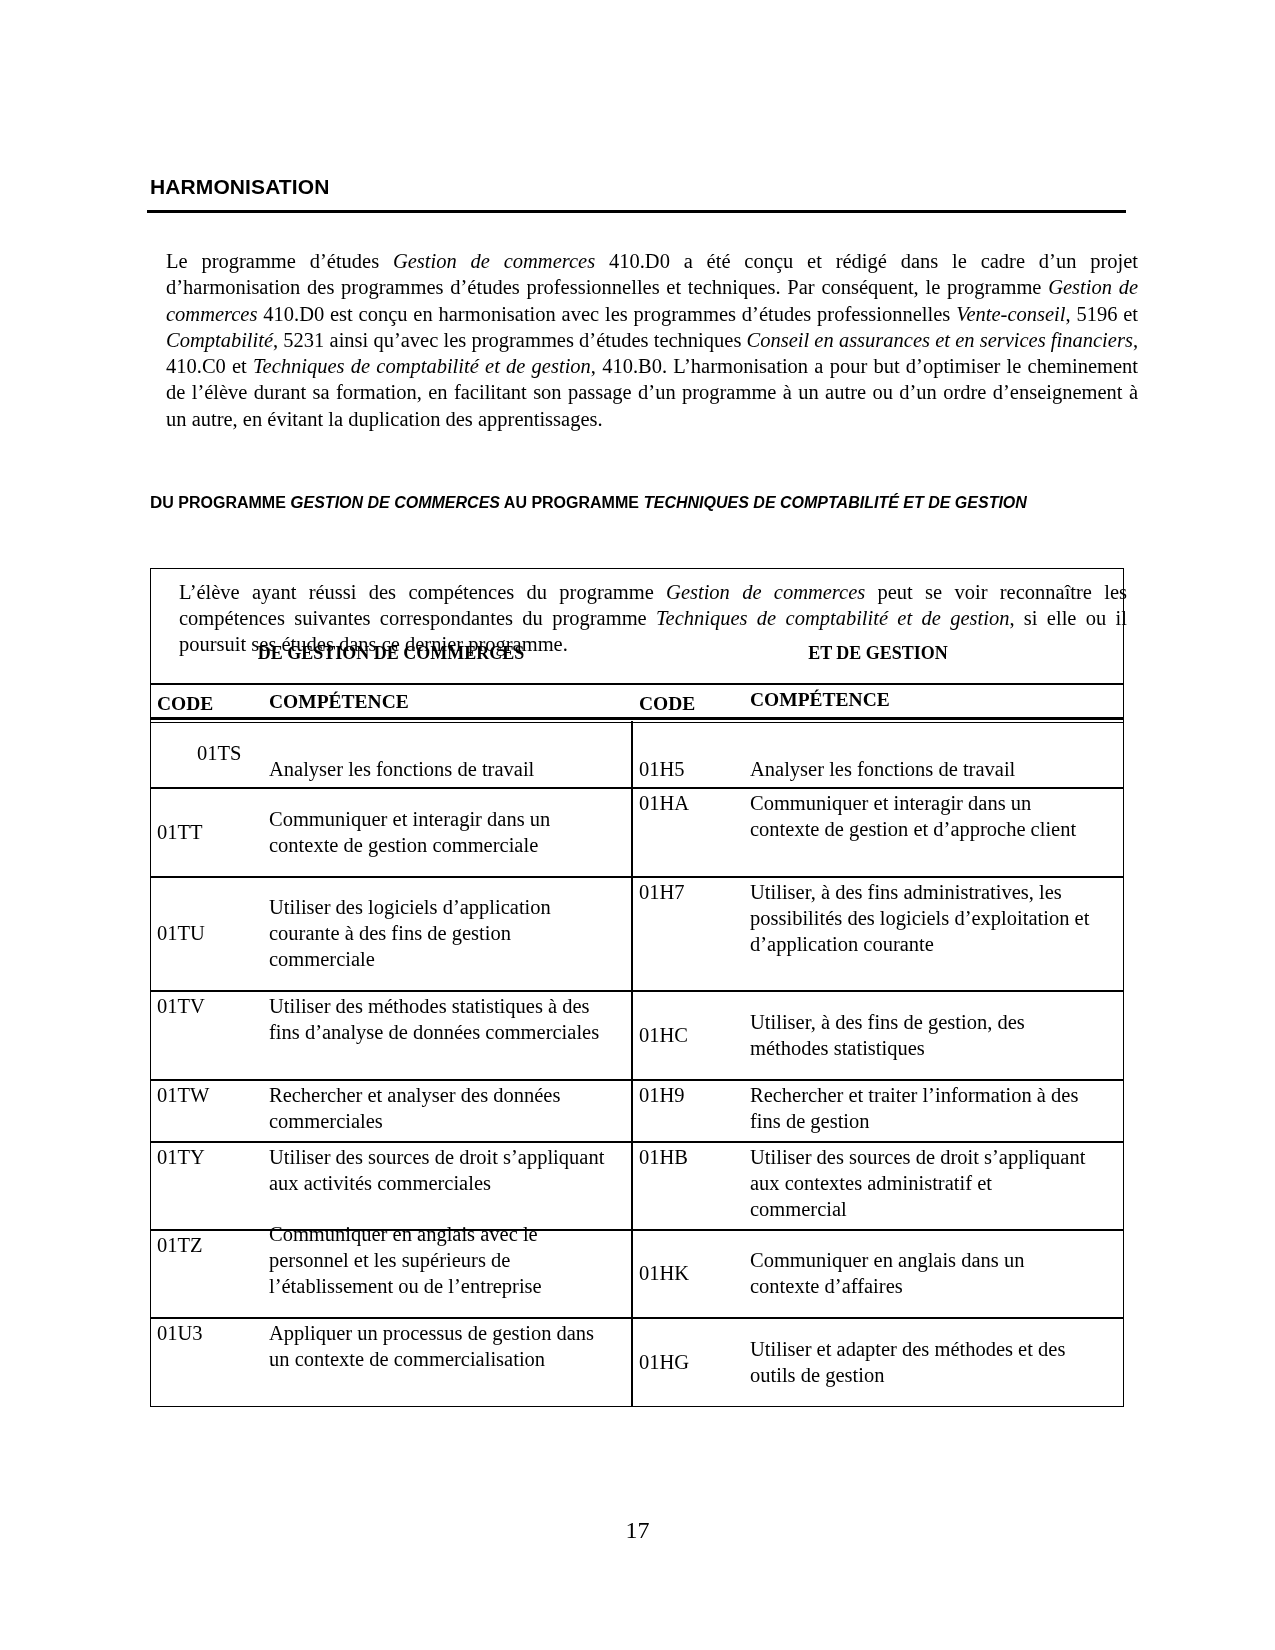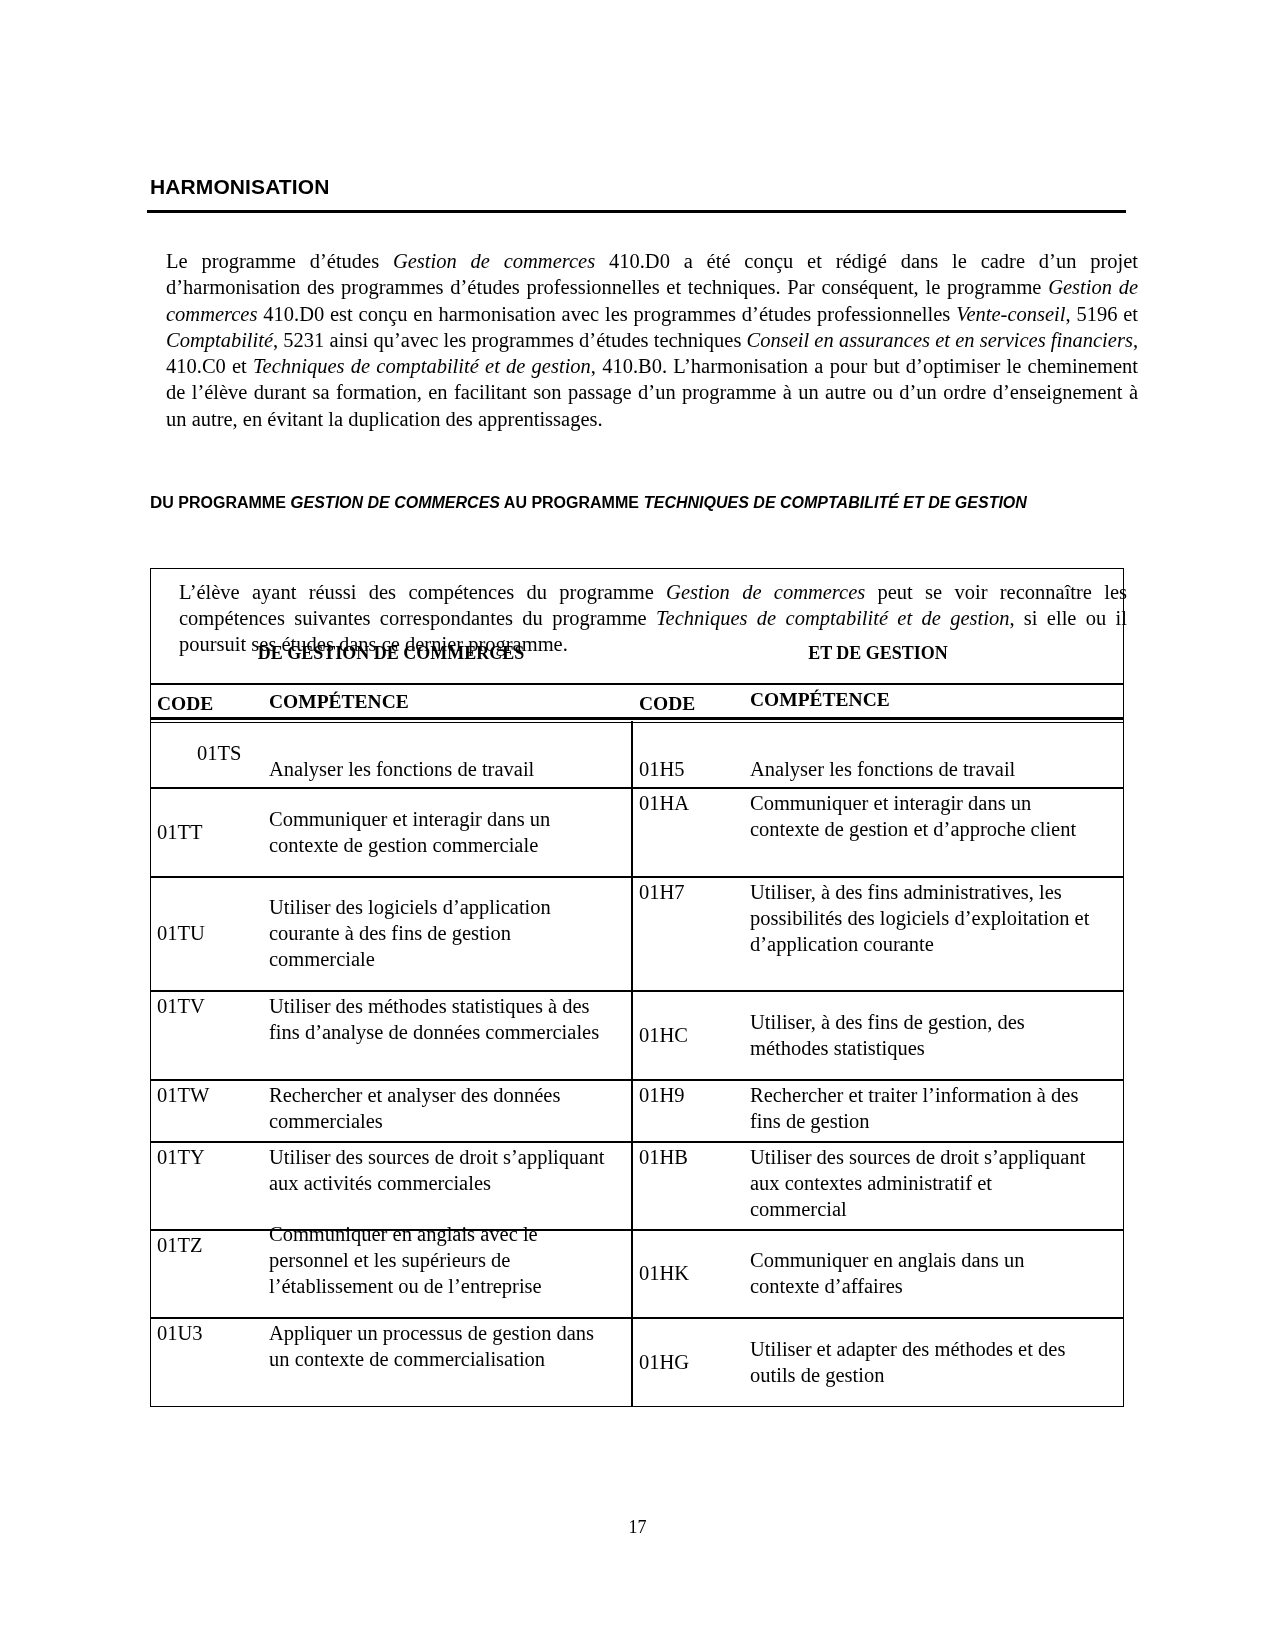--- a/index.html
+++ b/index.html
@@ -118,14 +118,14 @@
         <div class="cell code" style="left: 488px; top: 691px;">01HK</div>
         <div class="cell comp" style="left: 599px; top: 678px;">Communiquer en anglais dans un contexte d’affaires</div>
         <div class="hline" style="top: 748px;"></div>
         <div class="cell code" style="left: 6px; top: 751px;">01U3</div>
         <div class="cell comp" style="left: 118px; top: 751px;">Appliquer un processus de gestion dans un contexte de commercialisation</div>
         <div class="cell code" style="left: 488px; top: 779.5px;">01HG</div>
         <div class="cell comp" style="left: 599px; top: 766.5px;">Utiliser et adapter des méthodes et des outils de gestion</div>
       </div>
   </div>
 
-  <div style="position:absolute;left:0;width:1275px;top:1517px;text-align:center;font-family:'Liberation Serif',serif;font-size:18px;">17</div>
+  <div style="position:absolute;left:0;width:1275px;top:1517px;text-align:center;font-family:'Liberation Serif',serif;font-size:24px;">17</div>
 </div>
 
 </body></html>

